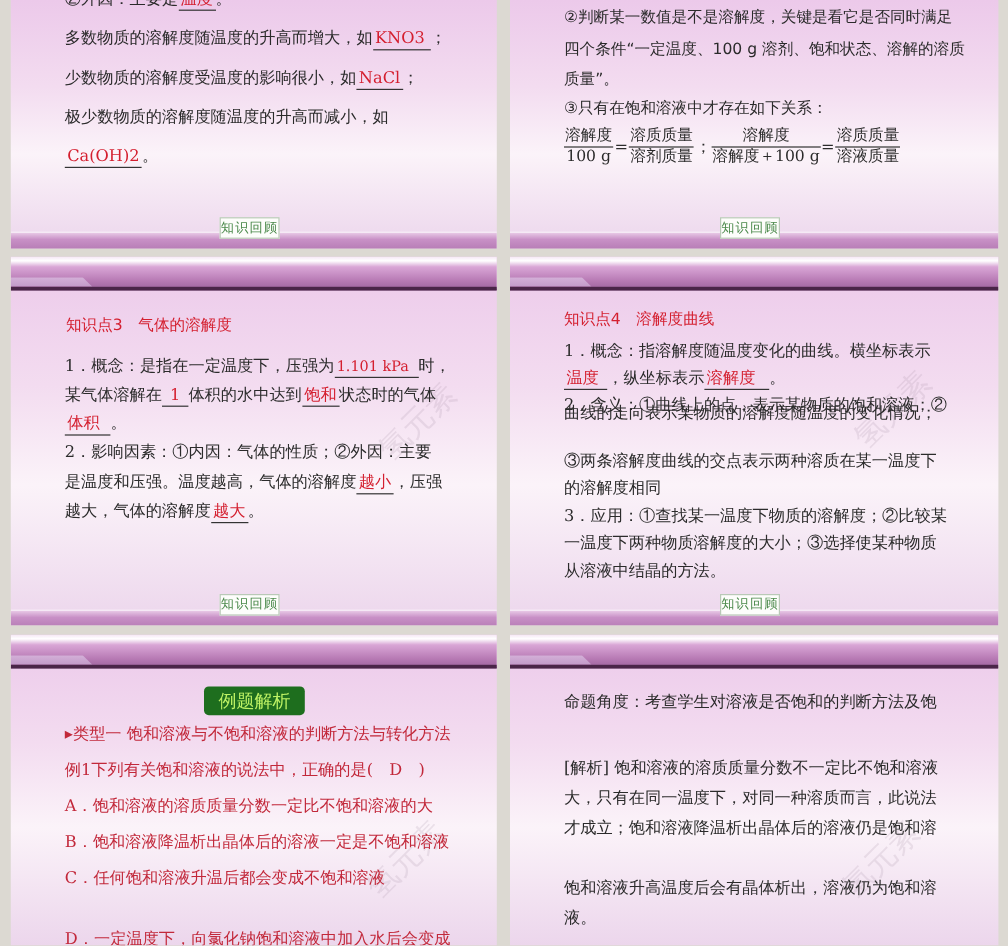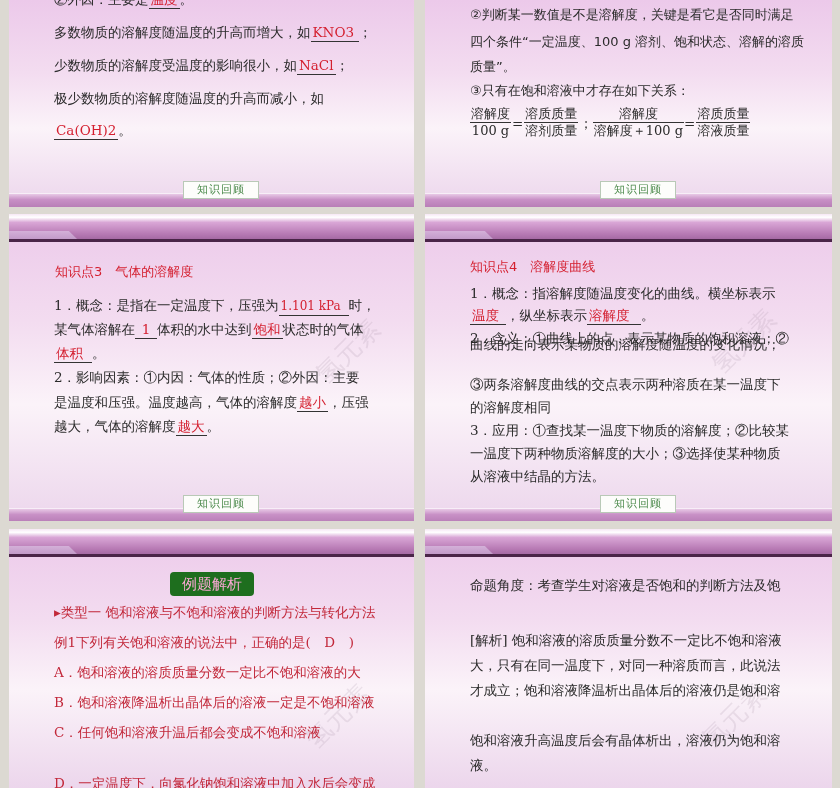--- a/index.html
+++ b/index.html
@@ -26,33 +26,33 @@
   }
   .topbar .line {
     position:absolute; left:0; right:0; bottom:0; height:3px; background:#4a2548;
   }
   .bottombar {
     position:absolute; left:0; right:0; height:14px;
     background:linear-gradient(180deg,#e8c9e6 0%,#c890c6 40%,#b67cb5 100%);
     border-top:1px solid #f7eef7;
   }
   .footer-badge {
-    position:absolute; height:16px; padding:0 13px;
+    position:absolute; height:16px; padding:0 0;
     border:1px solid #b9c9b7; background:#fdfdfb;
     color:#4c8a4c; font-size:11px; line-height:16px; letter-spacing:1px;
   }
   .txt { position:absolute; font-size:13.5px; color:#2b2b2b; line-height:24px; white-space:nowrap; }
   .fill { color:#d41f2f; border-bottom:1px solid #333; padding:0 2px; display:inline-block; line-height:18px; }
   .heading { color:#d41f2f; font-family:"DejaVu Sans","Liberation Sans",sans-serif; font-size:13px; }
   .sans { font-family:"DejaVu Sans","Liberation Sans",sans-serif; }
   .frac { display:inline-flex; flex-direction:column; align-items:center; vertical-align:middle; font-size:13px; line-height:16px; }
   .frac .num { border-bottom:1px solid #333; padding:0 1px; }
   .eq { display:inline-block; vertical-align:middle; margin:0 1px; }
   .green-btn {
-    position:absolute; background:#1e6e1e; color:#f9a8d4;
+    position:absolute; background:#1e6e1e; color:#bef264;
     border-radius:4px; font-size:15px; text-align:center; line-height:24px;
   }
   .ex { color:#c2283a; font-size:13.5px; }
   .watermark { position:absolute; color:rgba(160,140,160,0.18); font-size:26px; transform:rotate(-45deg); }
 </style>
 </head>
 <body>
 
 <div class="slide" style="left:9px;top:0;width:405px;height:207px;">
   <div class="txt" style="left:45px;top:-13px;">

